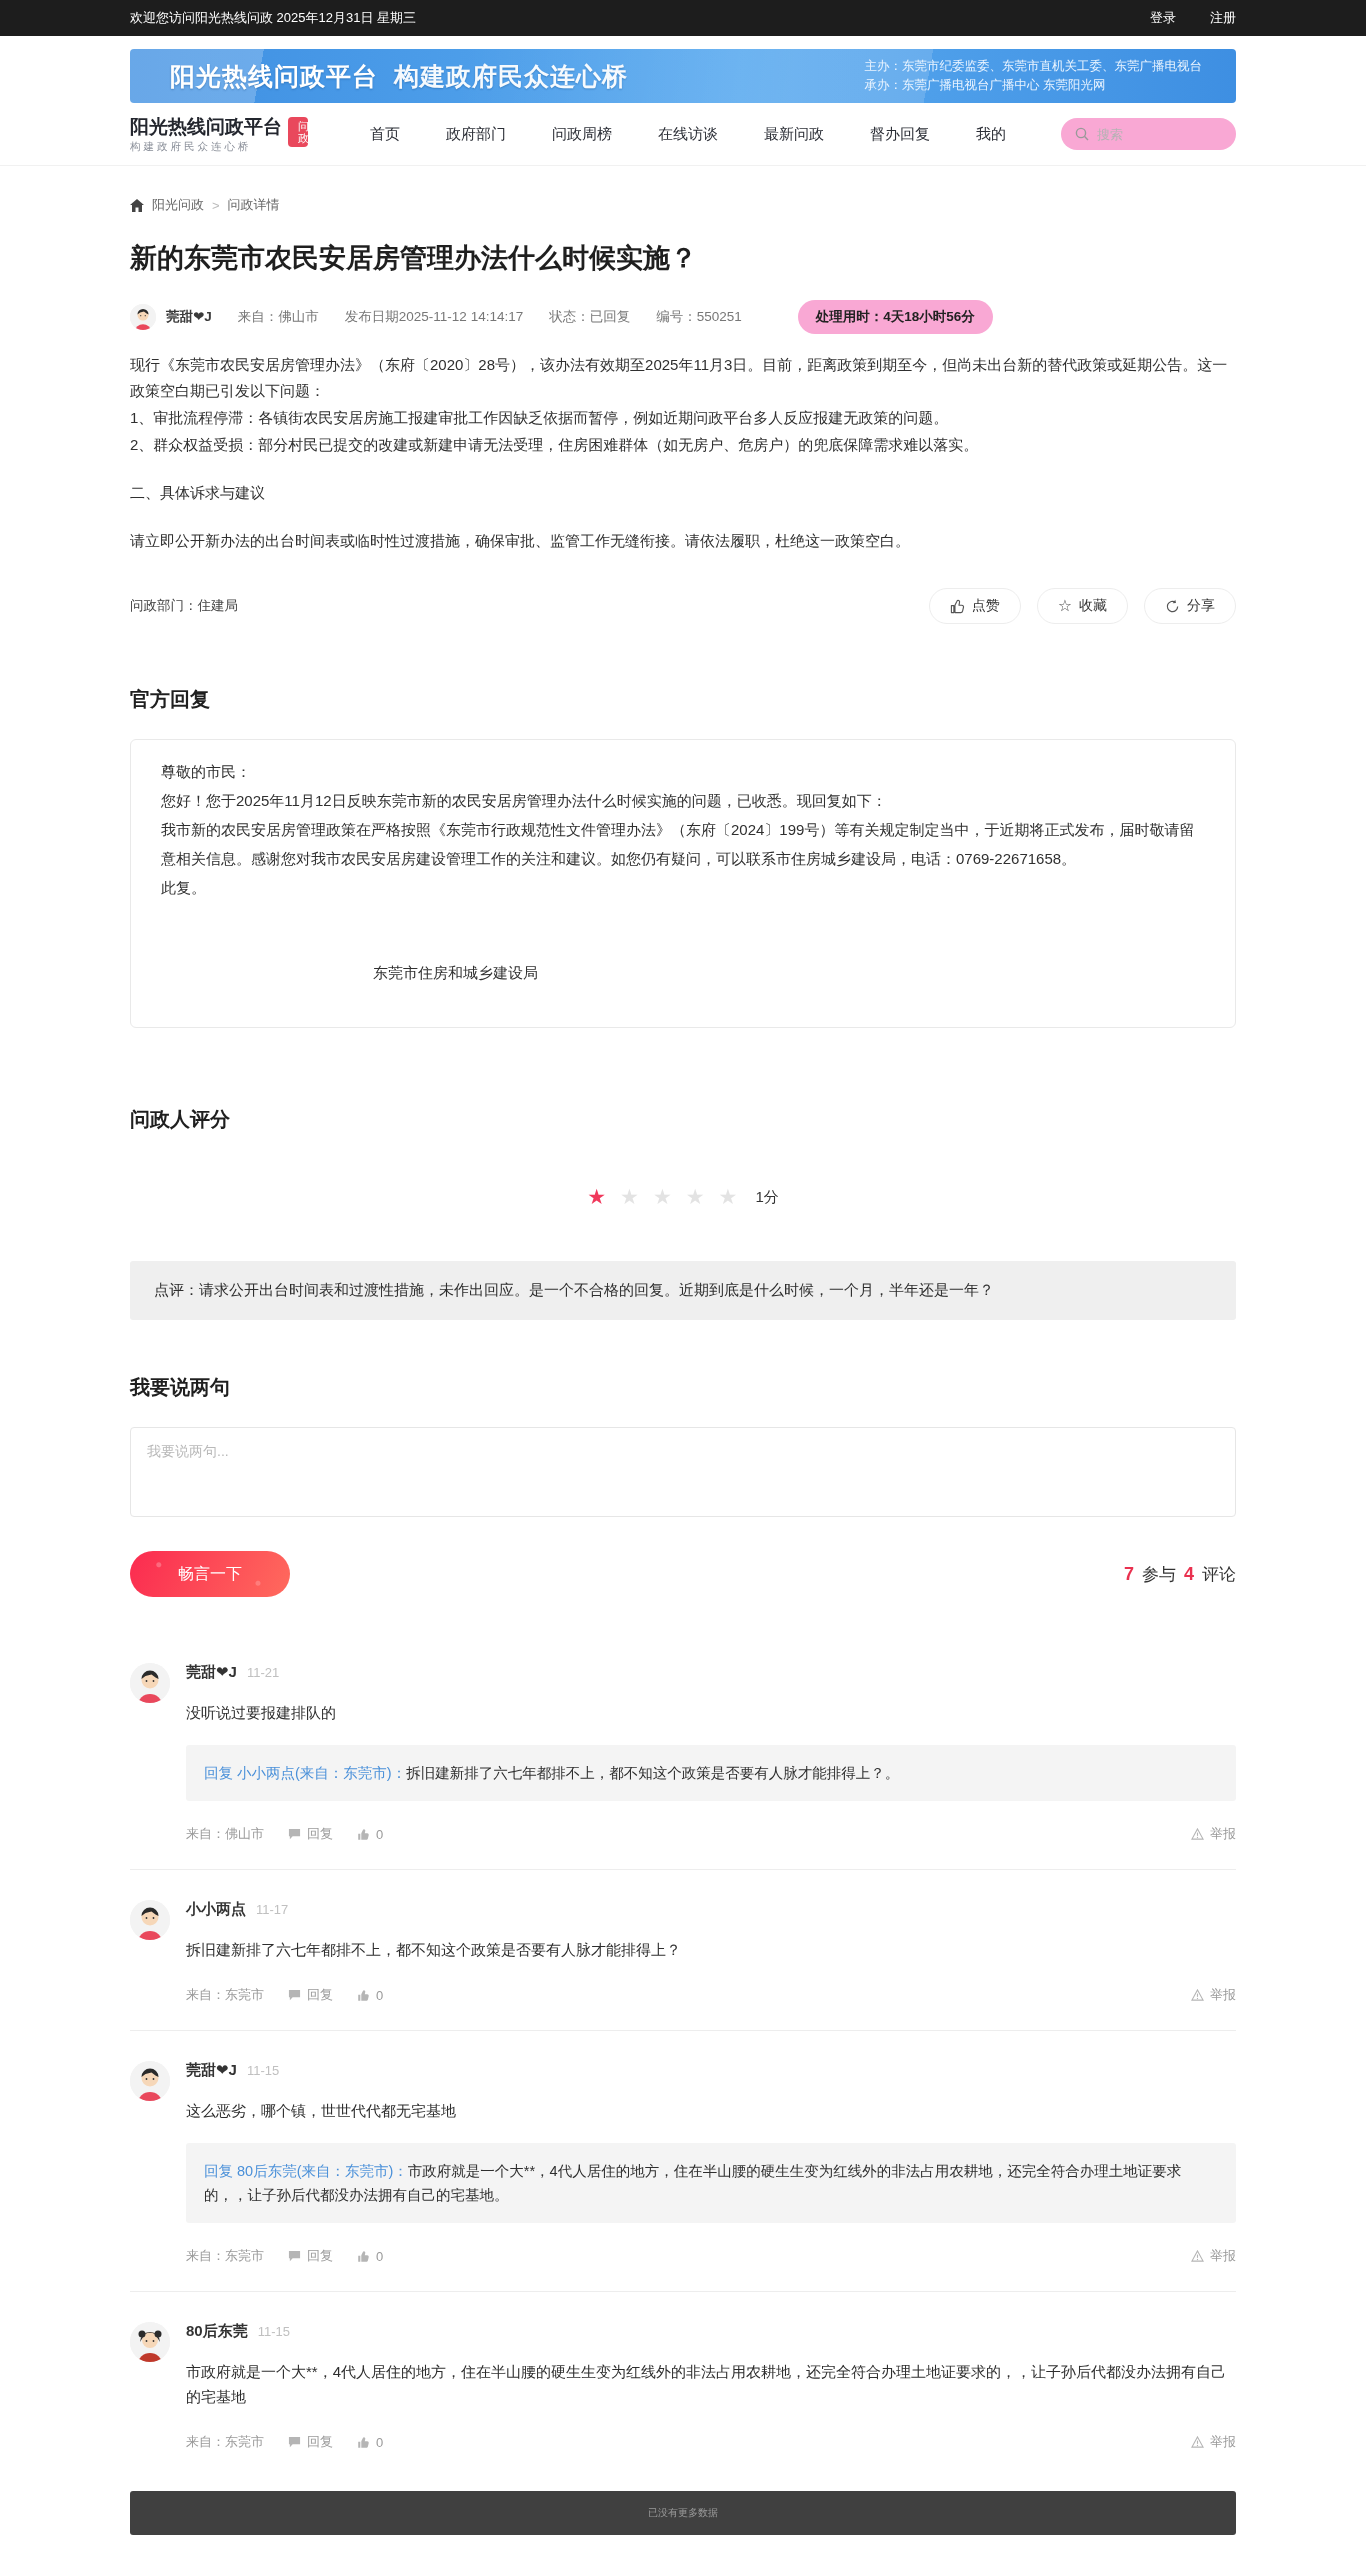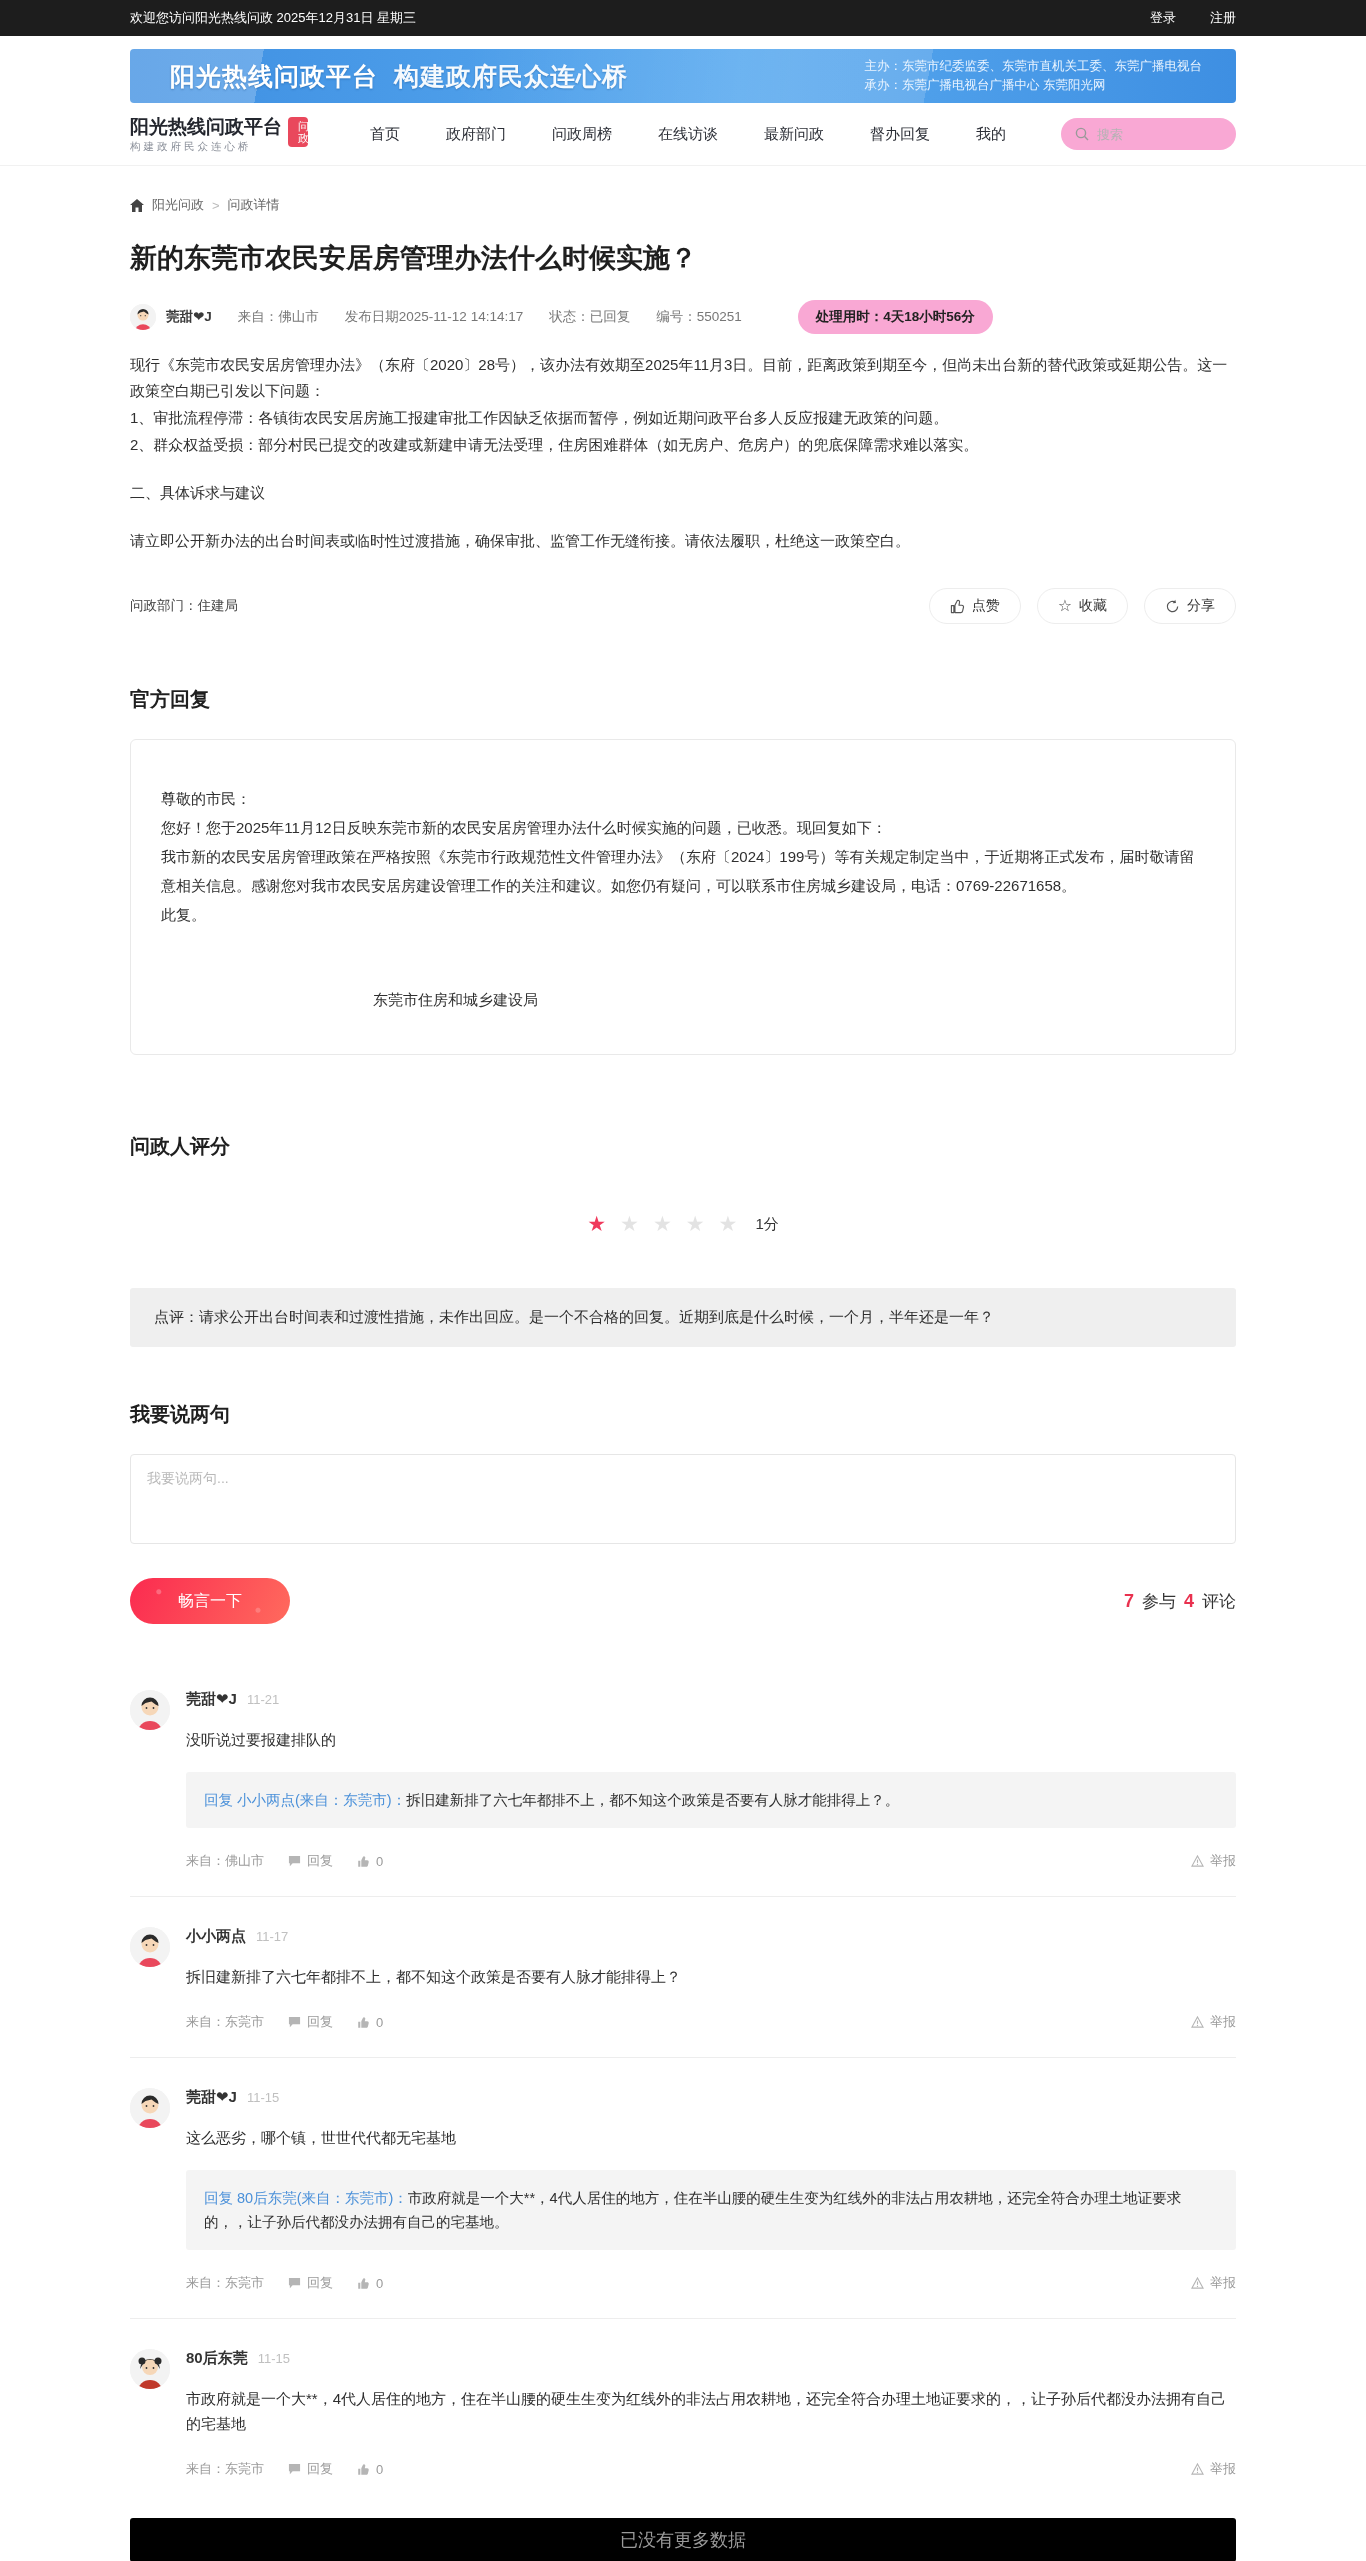--- a/index.html
+++ b/index.html
@@ -53,21 +53,21 @@
   .dept-row { margin-top:34px; display:flex; align-items:center; justify-content:space-between; }
   .dept { font-size:13.5px; color:#444; }
   .action-pills { display:flex; gap:16px; }
   .pill { display:flex; align-items:center; gap:7px; border:1px solid #ededed; border-radius:19px; padding:8px 20px; font-size:14px; color:#333; background:#fff; cursor:pointer; }
   .pill svg { display:block; }
   .pill .star-glyph { font-size:16px; color:#555; line-height:1; }
 
   
   .section-heading { font-size:20px; font-weight:bold; color:#1f1f1f; }
   .reply-heading { margin-top:62px; }
-  .reply-box { margin-top:26px; border:1px solid #e9e9e9; border-radius:6px; padding:44px 30px 40px; font-size:15px; line-height:29px; color:#303030; min-height:232px; }
+  .reply-box { margin-top:26px; border:1px solid #e9e9e9; border-radius:6px; padding:17px 30px 40px; font-size:15px; line-height:29px; color:#303030; min-height:232px; }
   .reply-signature { margin-top:56px; padding-left:212px; }
 
   
   .rating-heading { margin-top:78px; }
   .stars-row { margin-top:52px; display:flex; align-items:center; justify-content:center; gap:14px; }
   .star { font-size:21px; color:#e3e3e3; }
   .star.filled { color:#f0395c; }
   .score-label { font-size:15px; color:#333; margin-left:4px; }
   .review-box { margin-top:52px; background:#efefef; border-radius:3px; padding:20px 24px; font-size:15px; color:#2e2e2e; }
 
@@ -92,21 +92,21 @@
   .comment-head { display:flex; align-items:baseline; gap:10px; }
   .comment-name { font-size:15px; font-weight:bold; color:#333; }
   .comment-date { font-size:13px; color:#c0c0c0; }
   .comment-text { margin-top:18px; font-size:15px; color:#2e2e2e; line-height:25px; }
   .comment-quote { margin-top:20px; background:#f4f4f4; border-radius:3px; padding:16px 18px; font-size:14.5px; line-height:24px; color:#2e2e2e; }
   .quote-link { color:#4a90d9; cursor:pointer; }
   .comment-foot { margin-top:24px; display:flex; align-items:center; gap:24px; font-size:13px; color:#9a9a9a; }
   .foot-item { display:flex; align-items:center; gap:6px; cursor:pointer; }
   .foot-report { margin-left:auto; }
 
-  .no-more { margin-top:14px; background:#000000; color:#9a9a9a; font-size:18px; text-align:center; height:44px; line-height:44px; border-radius:3px; }
+  .no-more { margin-top:14px; background:#404040; color:#9a9a9a; font-size:10px; text-align:center; height:44px; line-height:44px; border-radius:3px; }
 </style>
 </head>
 <body>
 
 <svg width="0" height="0" style="position:absolute">
   <defs>
     <g id="av-male">
       <rect width="40" height="40" fill="#f3f3f3"></rect>
       <path d="M8 42 a12 11 0 0 1 24 0 Z" fill="#e9485c"></path>
       <circle cx="20" cy="17" r="8.5" fill="#f6d7b8"></circle>

